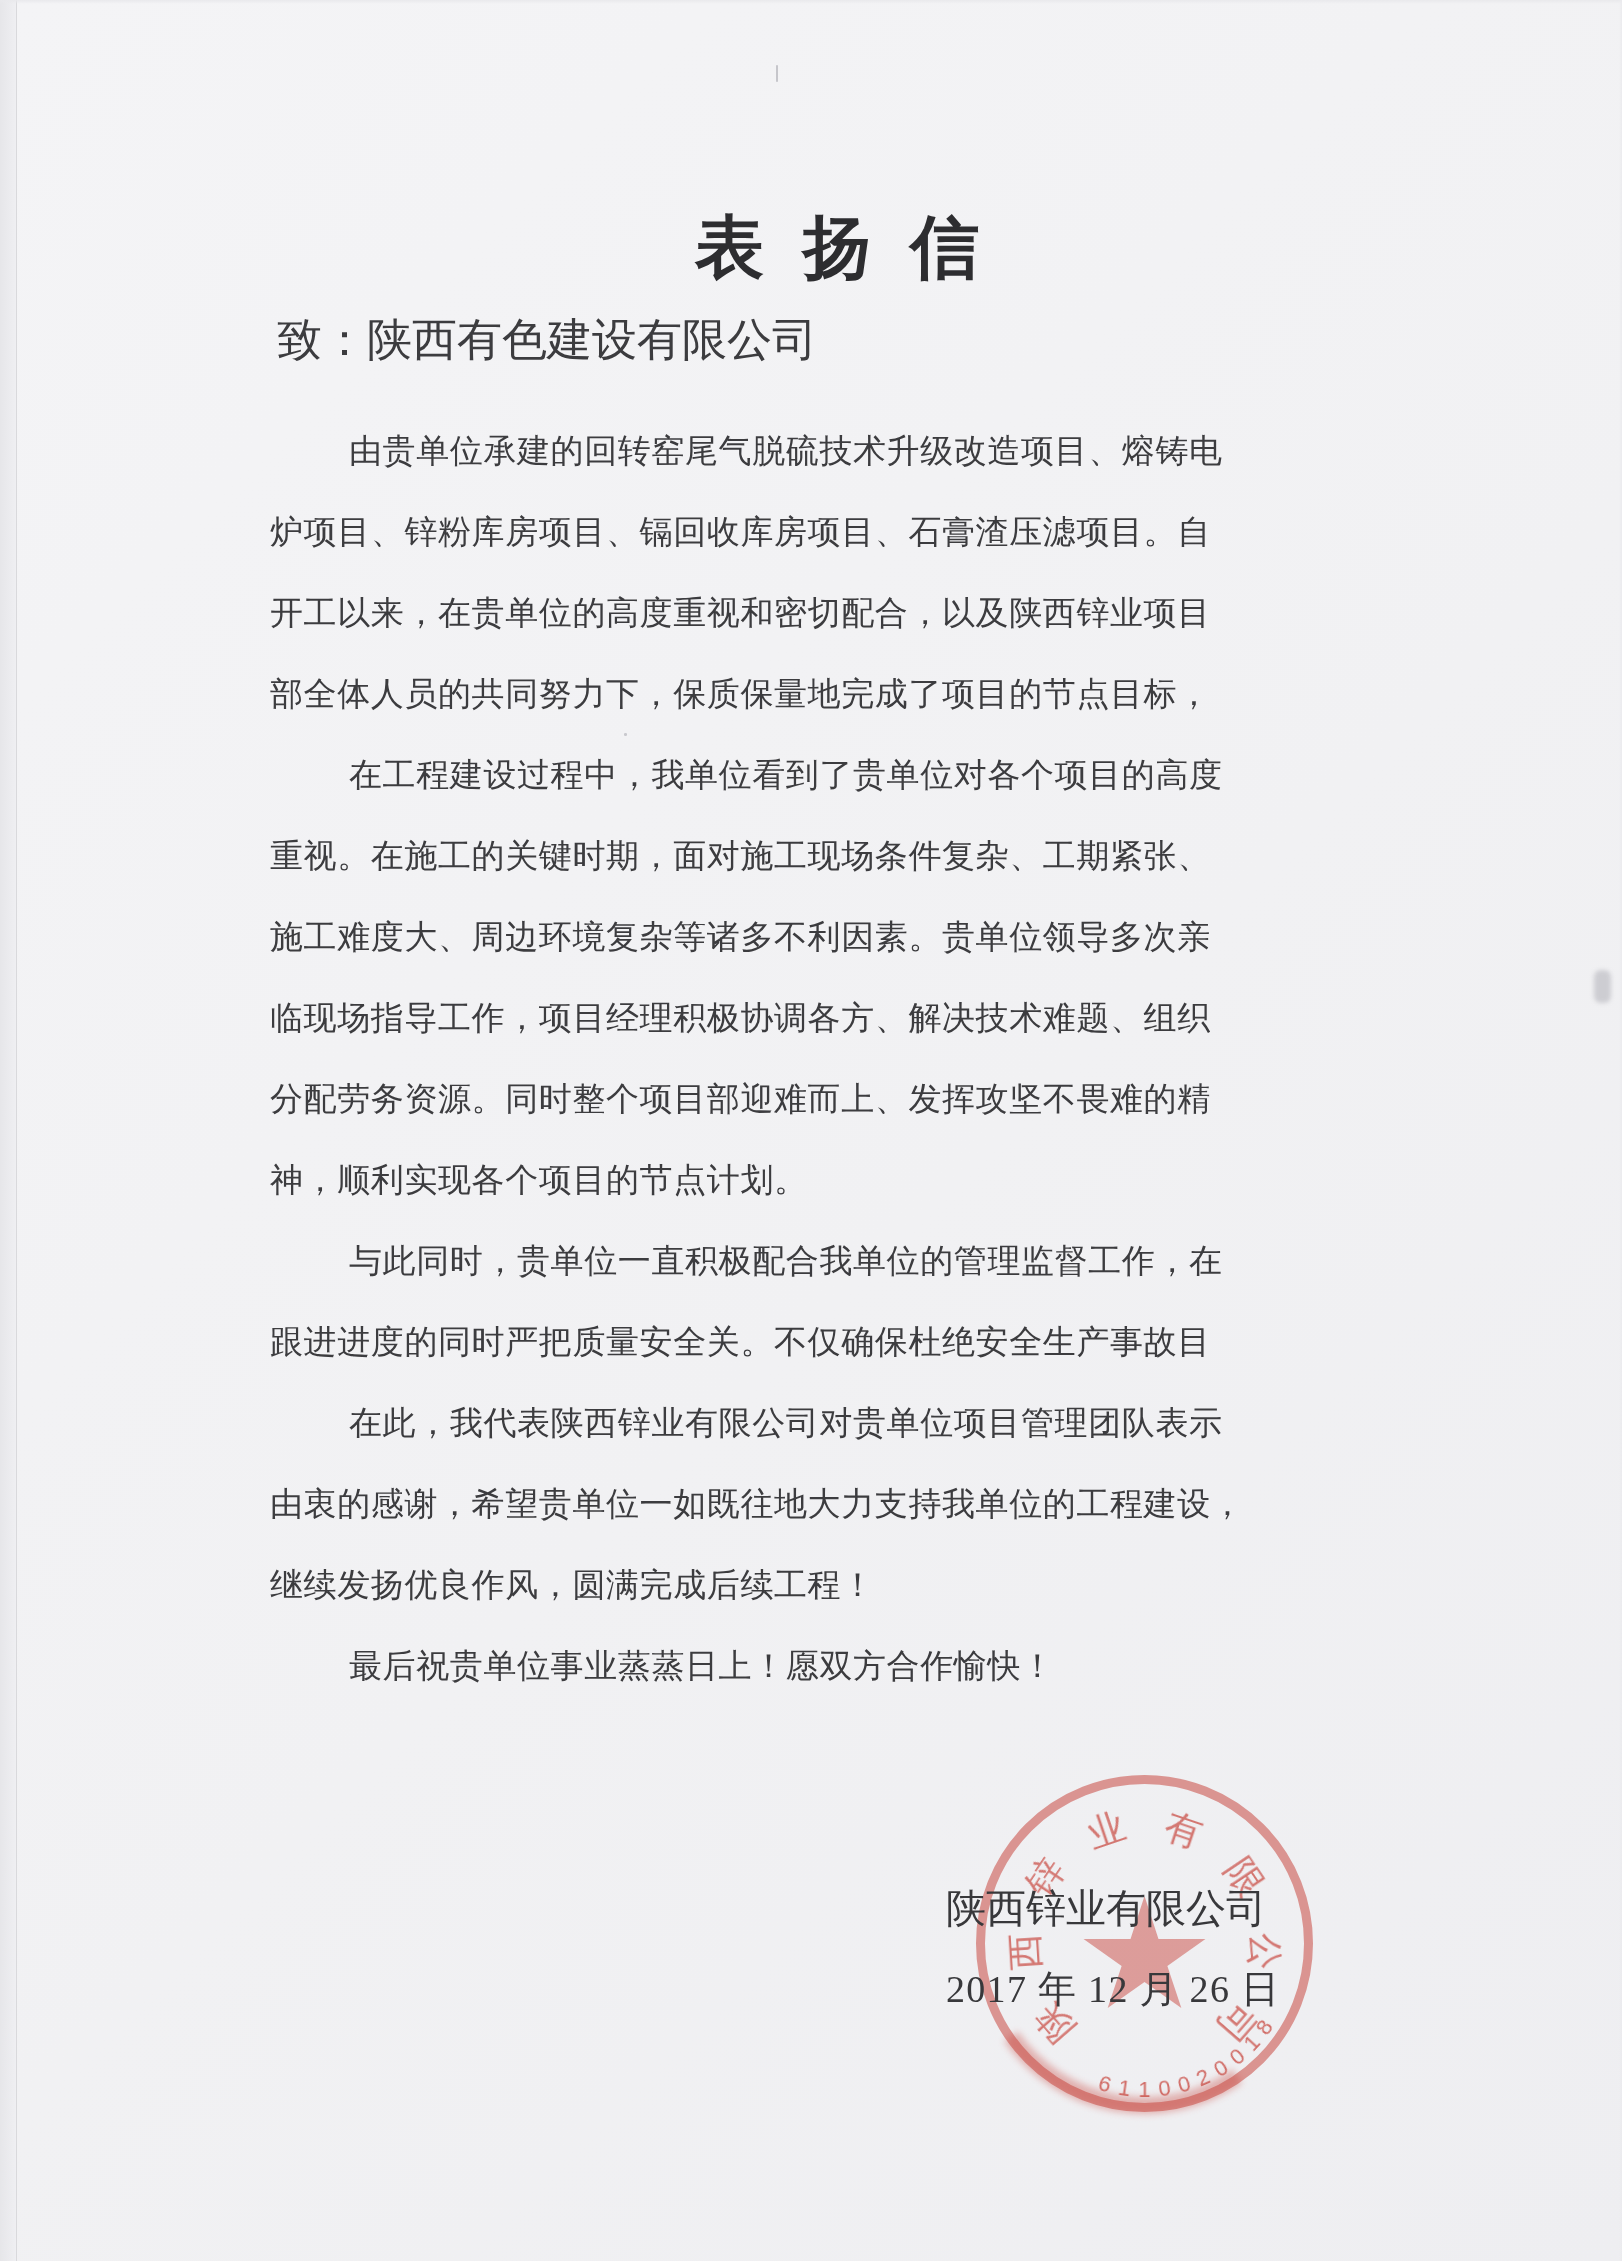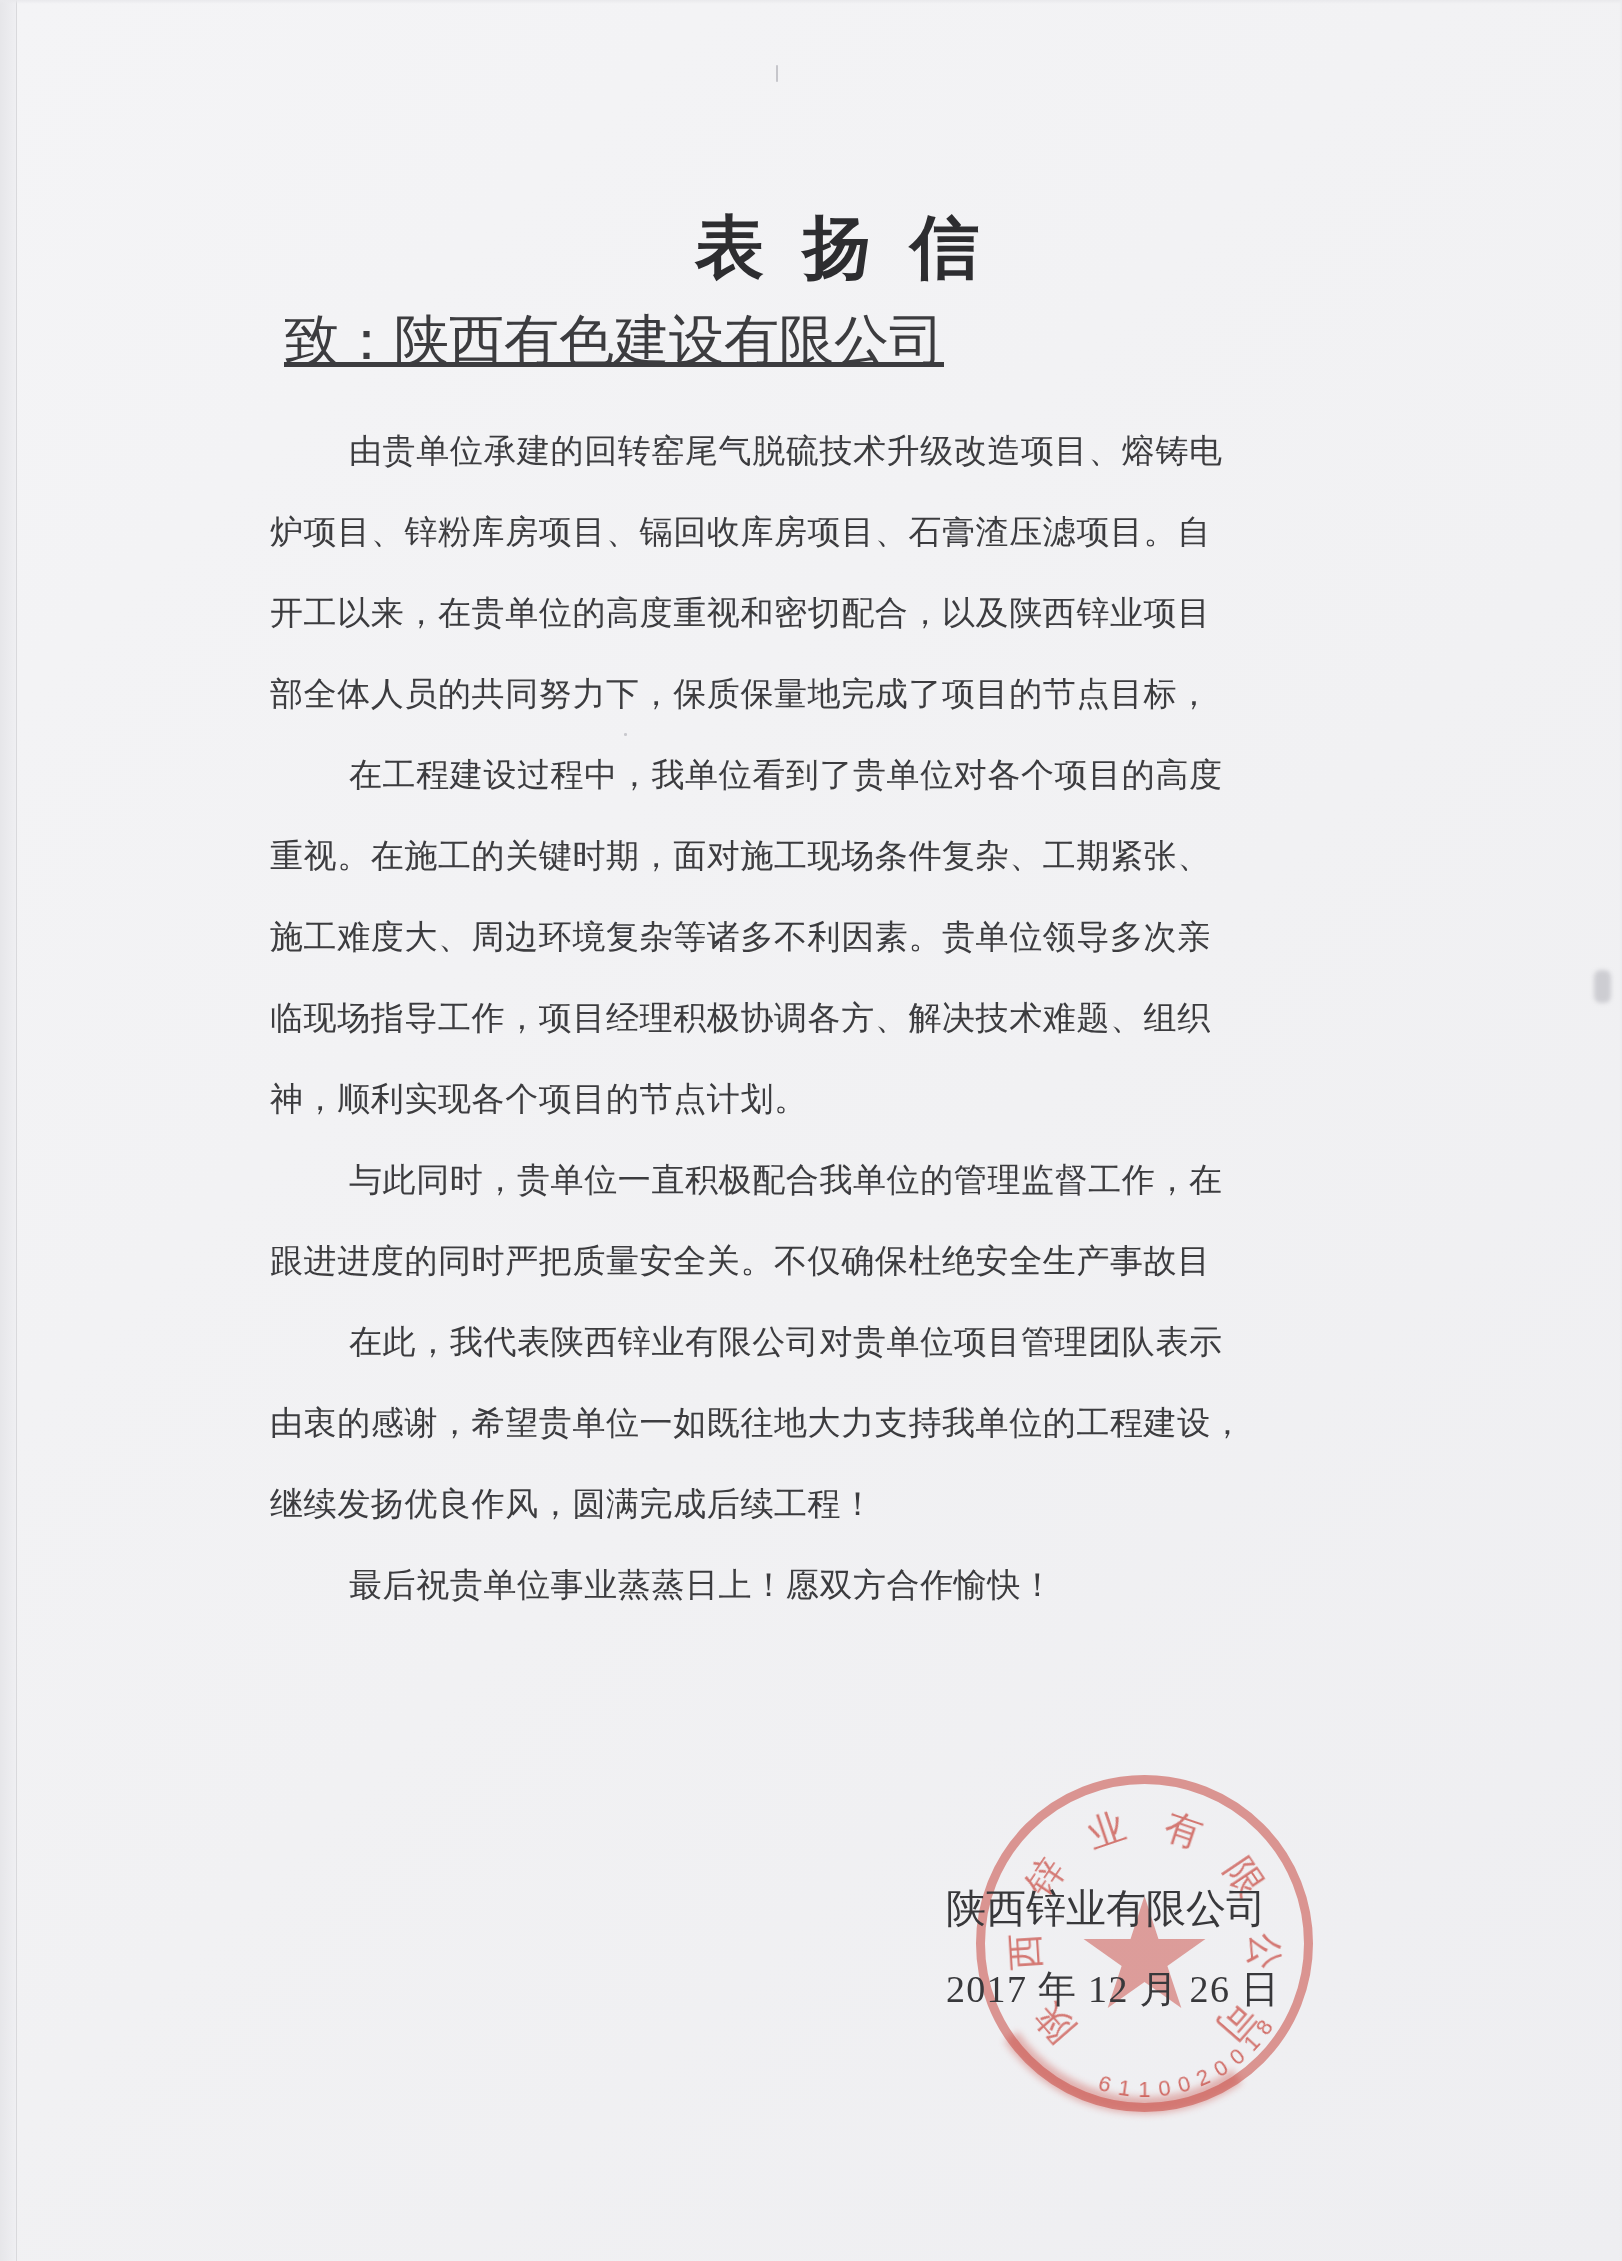--- a/index.html
+++ b/index.html
@@ -48,26 +48,25 @@
     z-index: 2;
     text-align: center;
     font-family: Liberation Sans, sans-serif;
     font-weight: 700;
     font-size: 69px; line-height: 71px;
     letter-spacing: 9.7px;
     color: #2d2d30;
     white-space: nowrap;
   }
   .recipient {
-    position: absolute; left: 284px; top: 318px;
+    position: absolute; left: 277px; top: 318px;
     z-index: 2;
-    font-size: 55px; line-height: 45px;
+    font-size: 45px; line-height: 45px;
     color: #3c3c3f;
     white-space: nowrap;
-    text-decoration: underline;
   }
   .body-block {
     position: absolute; left: 270px; top: 411px; width: 1144px;
     z-index: 2;
   }
   .body-line {
     height: 81px; line-height: 81px;
     font-size: 33px; letter-spacing: 0.6px;
     color: #3c3c3f;
     white-space: nowrap;
@@ -162,20 +161,21 @@
   <div class="recipient">致：陕西有色建设有限公司</div>
   <div class="body-block">
       <div class="body-line indent">由贵单位承建的回转窑尾气脱硫技术升级改造项目、熔铸电</div>
       <div class="body-line">炉项目、锌粉库房项目、镉回收库房项目、石膏渣压滤项目。自</div>
       <div class="body-line">开工以来，在贵单位的高度重视和密切配合，以及陕西锌业项目</div>
       <div class="body-line">部全体人员的共同努力下，保质保量地完成了项目的节点目标，</div>
       <div class="body-line indent">在工程建设过程中，我单位看到了贵单位对各个项目的高度</div>
       <div class="body-line">重视。在施工的关键时期，面对施工现场条件复杂、工期紧张、</div>
       <div class="body-line">施工难度大、周边环境复杂等诸多不利因素。贵单位领导多次亲</div>
       <div class="body-line">临现场指导工作，项目经理积极协调各方、解决技术难题、组织</div>
+      <div class="body-line">分配劳务资源。同时整个项目部迎难而上、发挥攻坚不畏难的精</div>
       <div class="body-line">神，顺利实现各个项目的节点计划。</div>
       <div class="body-line indent">与此同时，贵单位一直积极配合我单位的管理监督工作，在</div>
       <div class="body-line">跟进进度的同时严把质量安全关。不仅确保杜绝安全生产事故目</div>
       <div class="body-line indent">在此，我代表陕西锌业有限公司对贵单位项目管理团队表示</div>
       <div class="body-line">由衷的感谢，希望贵单位一如既往地大力支持我单位的工程建设，</div>
       <div class="body-line">继续发扬优良作风，圆满完成后续工程！</div>
       <div class="body-line indent">最后祝贵单位事业蒸蒸日上！愿双方合作愉快！</div>
     </div>
   <div class="sig-company">陕西锌业有限公司</div>
   <div class="sig-date">2017 年 12 月 26 日</div>

